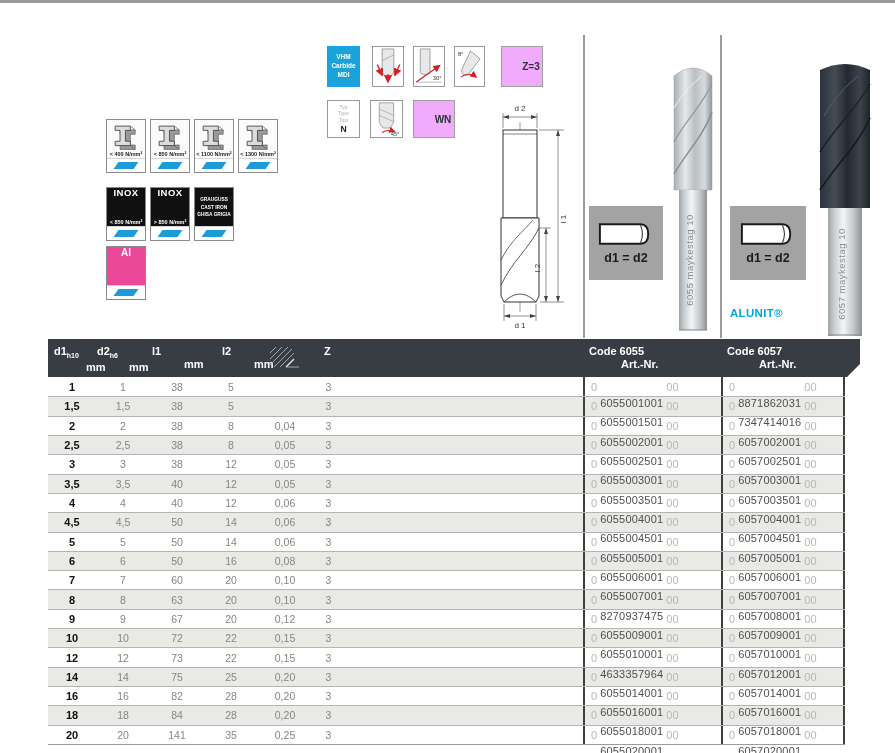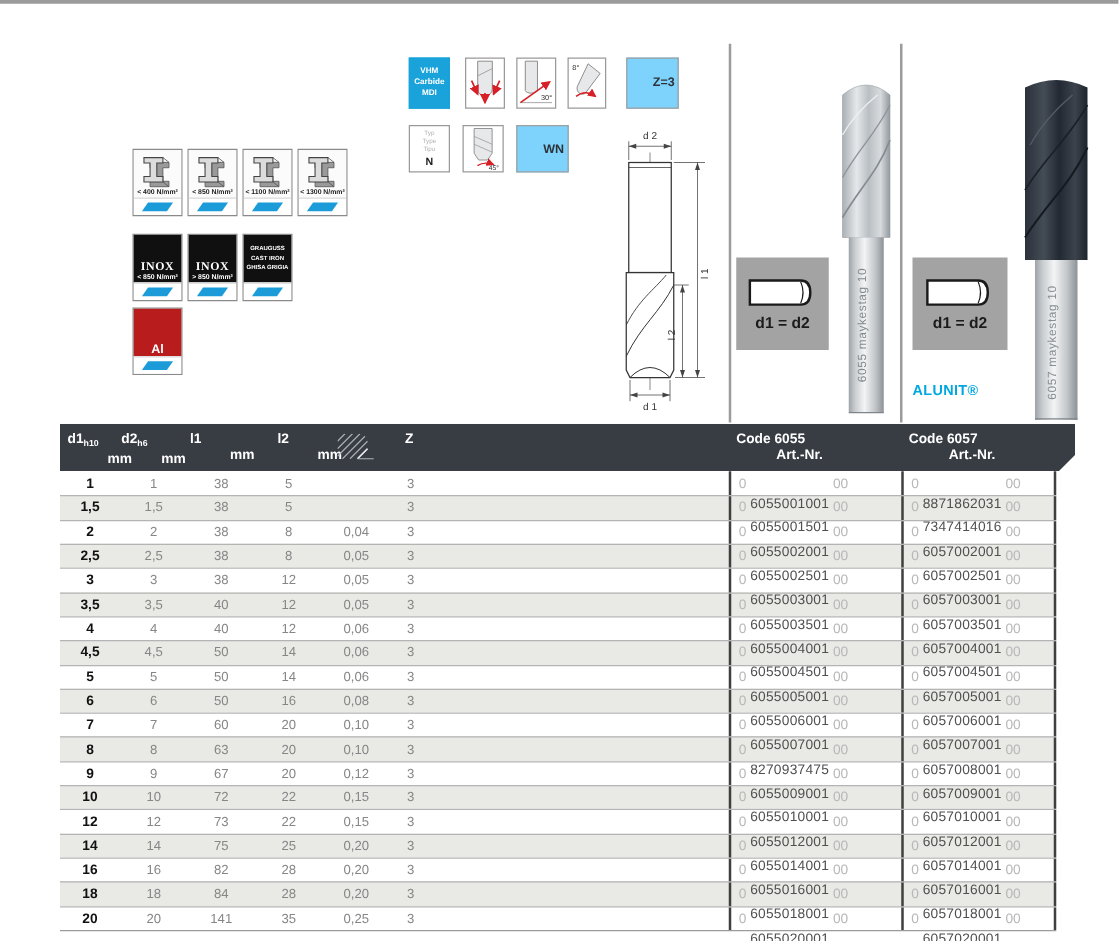--- a/index.html
+++ b/index.html
@@ -8,35 +8,35 @@
   .abs{position:absolute;}
   .topbar{left:0;top:0;width:895px;height:3px;background:#9b9b9b;}
 
   
   .mat-box{position:absolute;width:40px;height:54px;border:1px solid #8a8a8a;background:#fff;
            box-sizing:border-box;display:flex;flex-direction:column;}
   .box-top{height:39px;display:flex;flex-direction:column;align-items:center;justify-content:flex-end;
            overflow:hidden;}
   .box-top.white{background:#fbfbfb;}
   .box-top.black{background:#101010;color:#fff;}
-  .box-top.gray{background:#b91c1c;color:#fff;justify-content:flex-end;}
+  .box-top.gray{background:#ec4899;color:#fff;justify-content:flex-start;}
   .beam{width:26px;height:26px;margin:1px auto 0;}
   .mat-cap{font-size:5.5px;font-weight:700;line-height:1.2;text-align:center;color:#1c1c1c;padding-bottom:1px;white-space:nowrap;}
   .mat-cap.light{color:#fff;}
-  .inox-title{font-size:9.5px;font-weight:700;letter-spacing:.5px;text-align:center;margin-bottom:0;font-family:Liberation Serif, serif;}
+  .inox-title{font-size:9.5px;font-weight:700;letter-spacing:.5px;text-align:center;margin-bottom:21px;}
   .ci-line{font-size:4.8px;font-weight:700;line-height:1.5;text-align:center;white-space:nowrap;}
   .al-title{font-size:10px;font-weight:700;}
   .strip{height:13px;background:#fff;display:flex;align-items:center;justify-content:center;border-top:1px solid #d7d7d7;}
   .blue-para{width:20px;height:7px;background:#1b9cd8;transform:skewX(-35deg);}
 
   
   .feat-box{position:absolute;box-sizing:border-box;border:1px solid #9a9a9a;background:#fff;
             display:flex;flex-direction:column;align-items:center;justify-content:center;}
   .feat-box.blue{background:#1aa3da;border-color:#1aa3da;color:#fff;}
-  .feat-box.gray{background:#7dd3fc;border-color:#9f9f9f;color:#2e3238;padding-left:18px;}
+  .feat-box.gray{background:#f0abfc;border-color:#9f9f9f;color:#2e3238;padding-left:18px;}
   .vhm-line{font-size:6.5px;font-weight:700;line-height:1.35;text-align:center;}
   .z-label{font-size:10px;font-weight:700;}
   .typ-line{font-size:5px;color:#b0b0b0;line-height:1.25;}
   .typ-n{font-size:8.5px;font-weight:700;color:#1a1a1a;margin-top:1px;}
   .feat-svg{width:100%;height:100%;}
 
   
   .vdiv{width:2px;background:#9b9b9b;}
 
   
@@ -636,21 +636,21 @@
       <div class="trow">
         <div class="cell col-d1">12</div>
         <div class="cell col-d2">12</div>
         <div class="cell col-l1">73</div>
         <div class="cell col-l2">22</div>
         <div class="cell col-ch">0,15</div>
         <div class="cell col-z">3</div>
         <div class="cell col-fill"></div>
         <div class="cell art col-a55">
           <span class="dim">0</span>
-          <span class="num">6055012001</span>
+          <span class="num">4633357964</span>
           <span class="dim">00</span>
         </div>
         <div class="cell art col-a57">
           <span class="dim">0</span>
           <span class="num">6057012001</span>
           <span class="dim">00</span>
         </div>
       </div>
       <div class="trow alt">
         <div class="cell col-d1">14</div>

